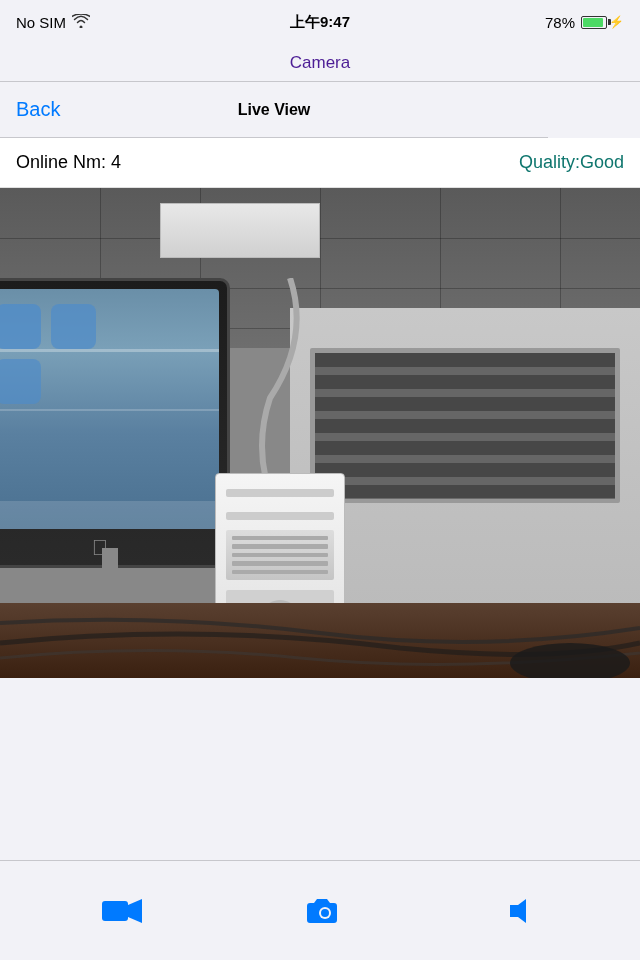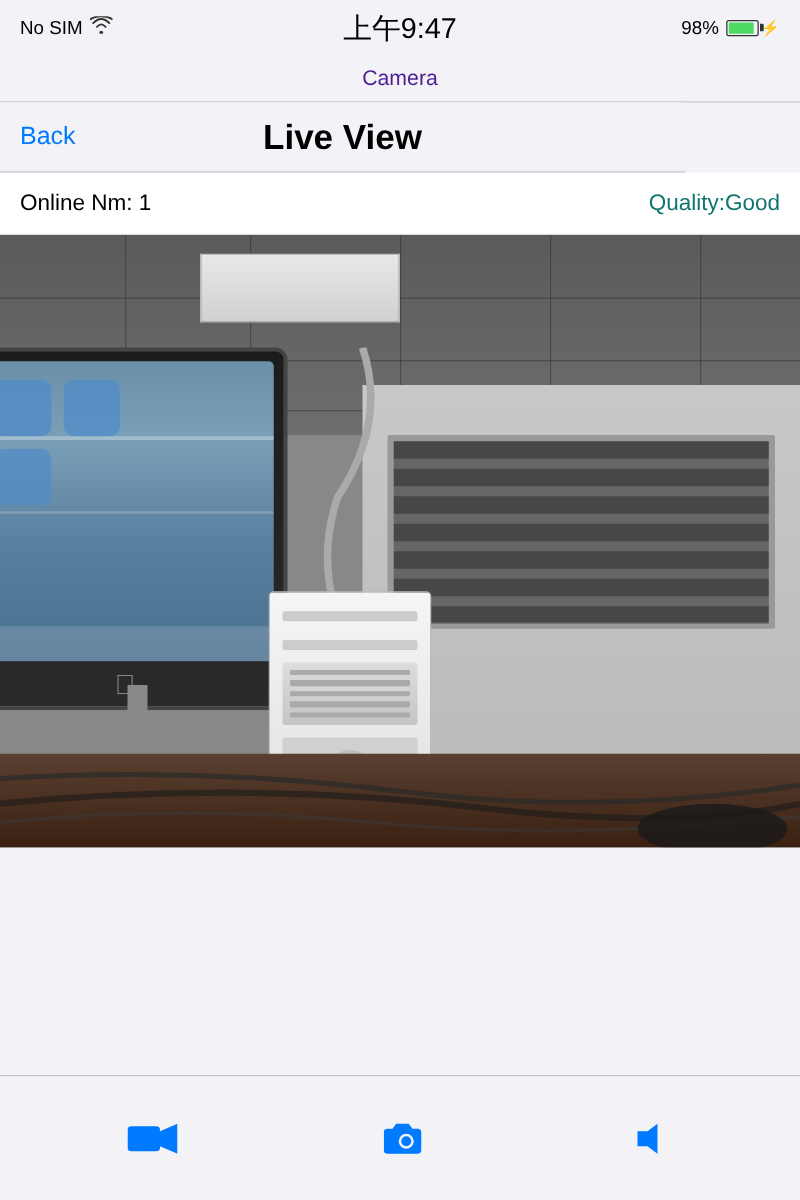--- a/index.html
+++ b/index.html
@@ -34,22 +34,22 @@
       align-items: center;
       gap: 6px;
       font-size: 15px;
       font-weight: 500;
     }
 
     .status-center {
       position: absolute;
       left: 50%;
       transform: translateX(-50%);
-      font-size: 23px;
-      font-weight: 400;
+      font-size: 15px;
+      font-weight: 700;
     }
 
     .status-right {
       display: flex;
       align-items: center;
       gap: 6px;
       font-size: 15px;
       font-weight: 500;
     }
 
@@ -125,21 +125,21 @@
     .nav-back {
       position: absolute;
       left: 16px;
       font-size: 20px;
       color: #007aff;
       font-weight: 400;
       cursor: pointer;
     }
 
     .nav-title {
-      font-size: 28px;
+      font-size: 16px;
       font-weight: bold;
       color: #000;
     }
 
     
     .info-section {
       background: #fff;
       padding: 14px 16px;
       border-bottom: 1px solid #e0e0e0;
     }
@@ -280,42 +280,42 @@
       <svg width="18" height="14" viewBox="0 0 18 14">
         <path d="M9 11.5a1.5 1.5 0 100 3 1.5 1.5 0 000-3z" fill="#333"></path>
         <path d="M5.5 8.5C6.8 7.2 7.9 6.5 9 6.5s2.2.7 3.5 2" stroke="#333" stroke-width="1.5" fill="none" stroke-linecap="round"></path>
         <path d="M2.5 5.5C4.5 3.5 6.7 2.2 9 2.2s4.5 1.3 6.5 3.3" stroke="#333" stroke-width="1.5" fill="none" stroke-linecap="round"></path>
         <path d="M0 2.5C2.5 0.8 5.6 0 9 0s6.5.8 9 2.5" stroke="#333" stroke-width="1.5" fill="none" stroke-linecap="round"></path>
       </svg>
     </span>
   </div>
   <div class="status-center">上午9:47</div>
   <div class="status-right">
-    <span>98%</span>
+    <span>78%</span>
     <div class="battery-container">
       <div class="battery-icon">
         <div class="battery-fill"></div>
       </div>
       <span class="bolt-icon">⚡</span>
     </div>
   </div>
 </div>
 
 <div class="camera-title-bar">
   <span class="camera-title">Camera</span>
 </div>
 
 <div class="nav-bar">
   <span class="nav-back">Back</span>
   <span class="nav-title">Live View</span>
 </div>
 
 <div class="info-section">
   <div class="info-row-inline">
-    <span>Online Nm:  1</span>
+    <span>Online Nm:  4</span>
     <span class="quality-text">Quality:Good</span>
   </div>
 </div>
 
 <div class="camera-feed">
   <div class="camera-feed-inner">
 
     <div class="ceiling">
 
       <div class="ceiling-grid-line-h" style="top:50px;"></div>

